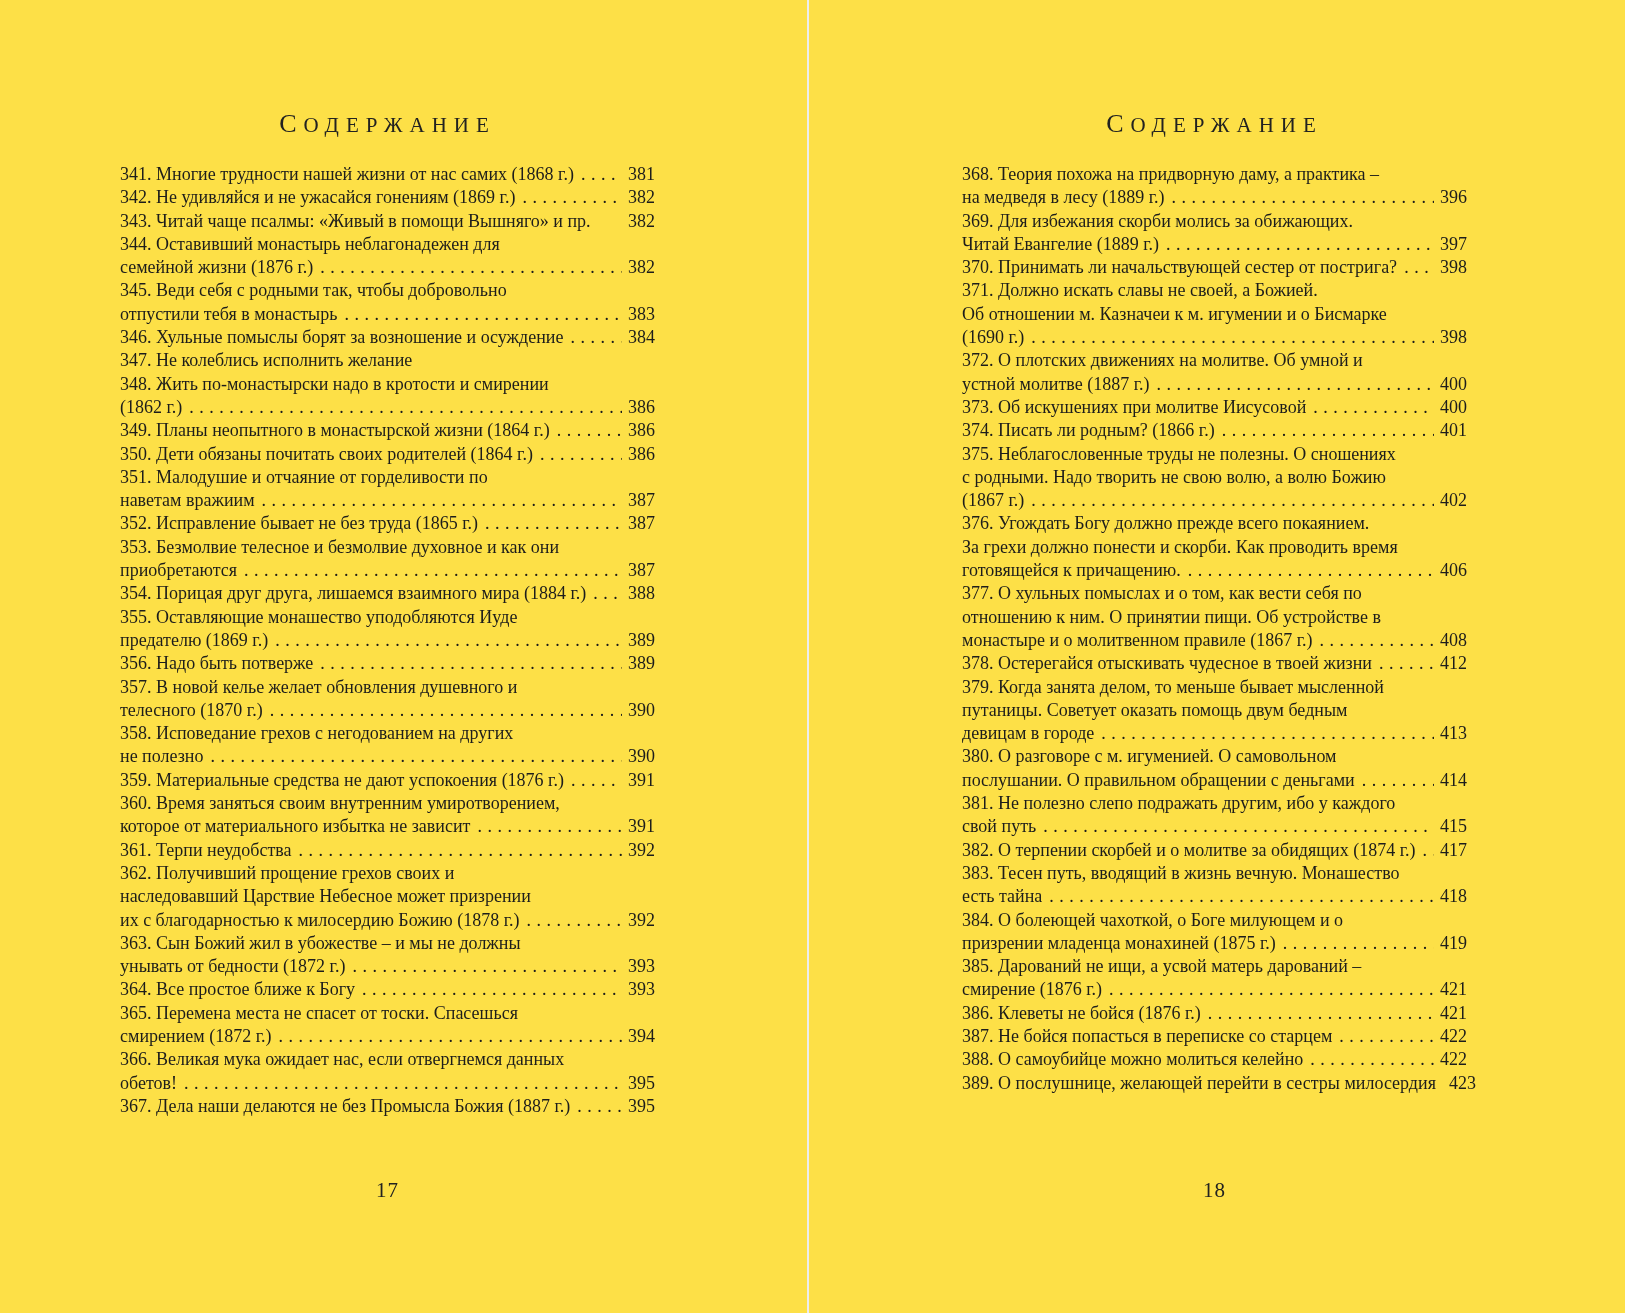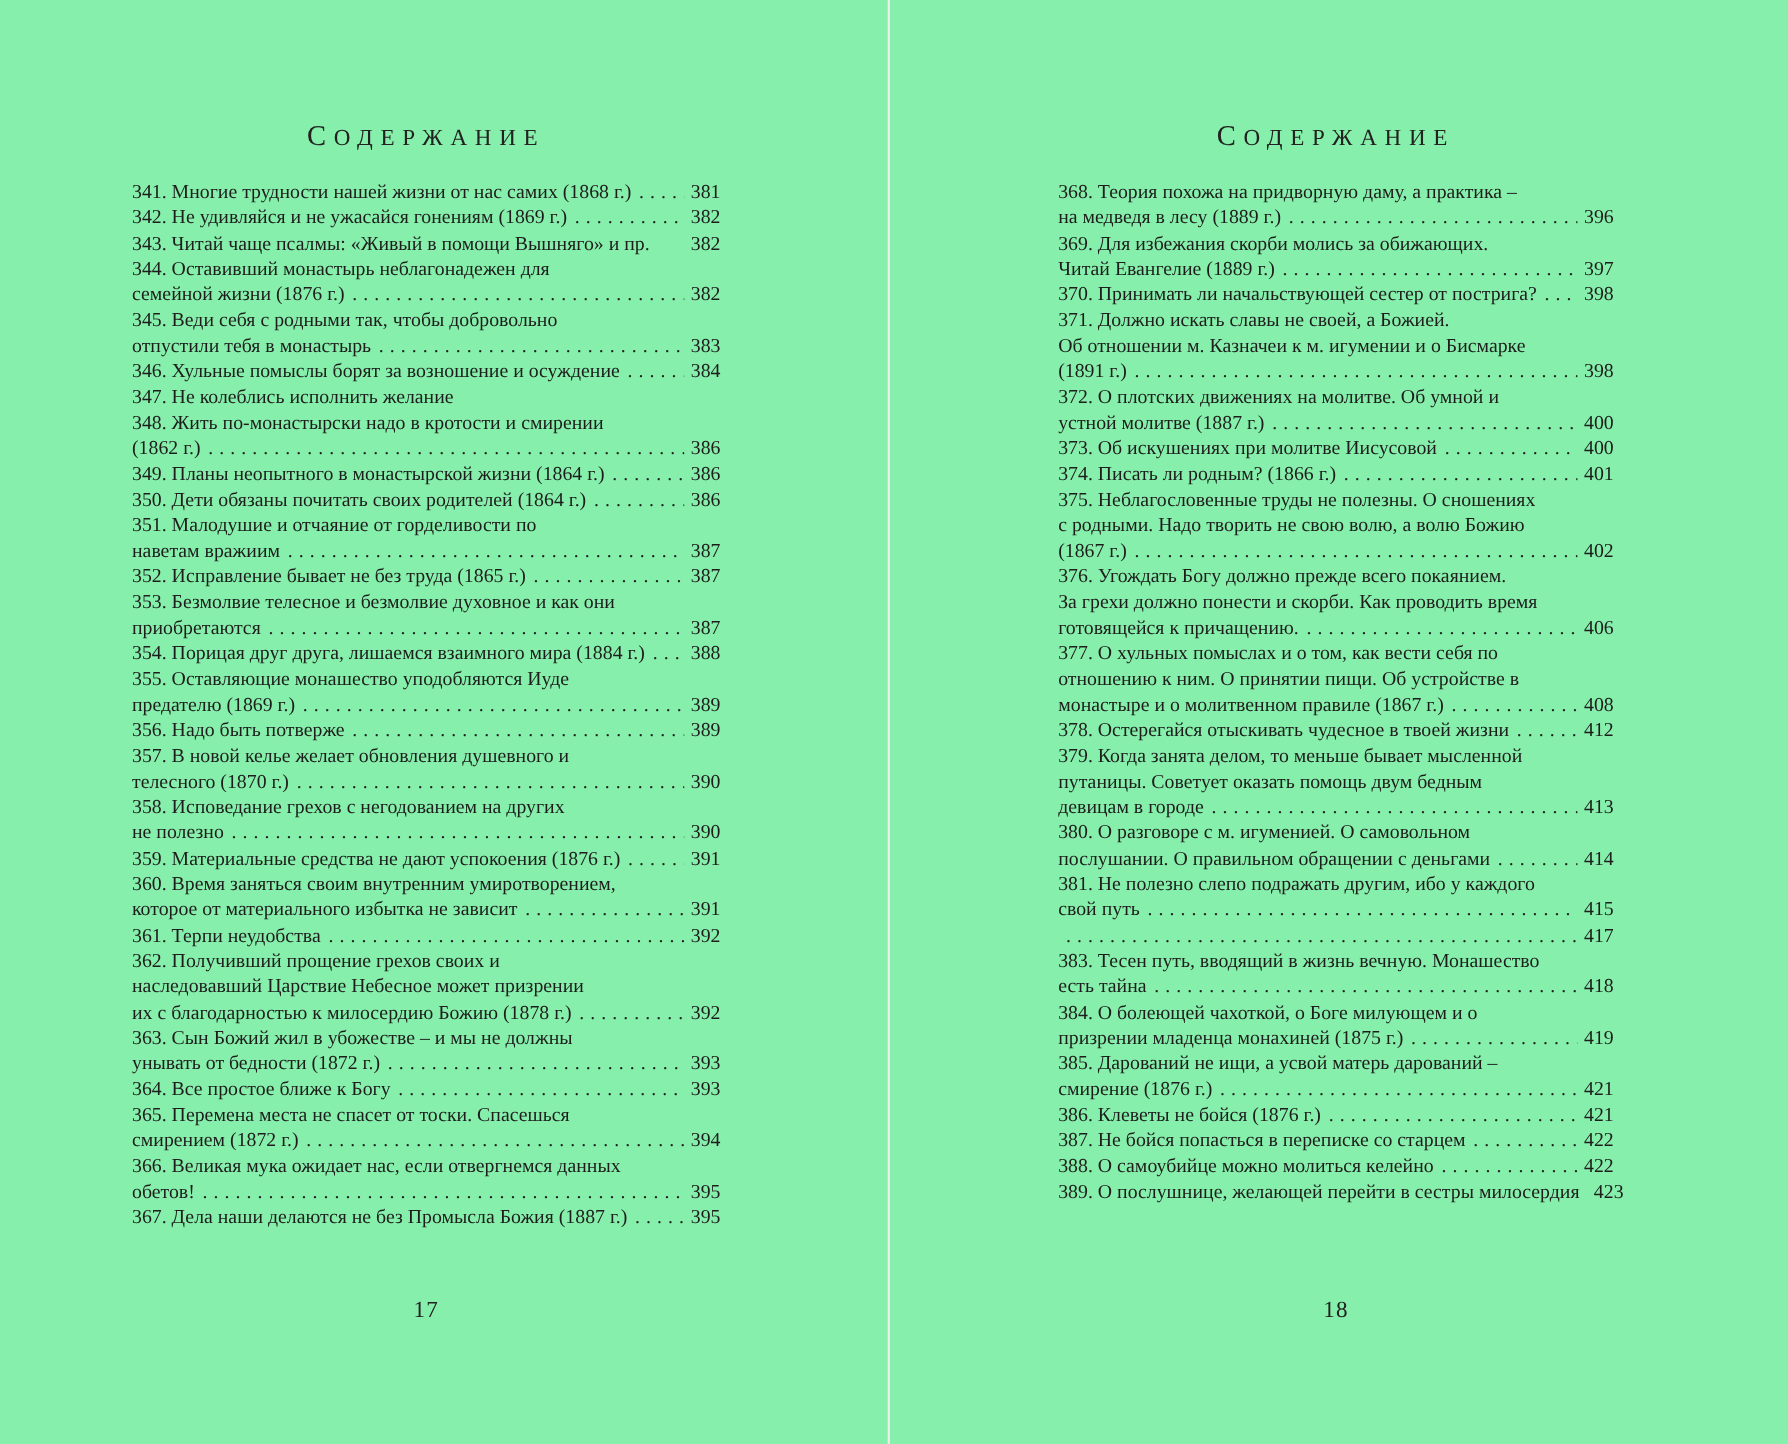--- a/index.html
+++ b/index.html
@@ -1,20 +1,20 @@
 <!DOCTYPE html>
 <html><head>
 <meta charset="utf-8">
 <style>
   html, body { margin: 0; padding: 0; background: #ffffff; }
   .spread {
     position: relative;
     width: 1625px;
     height: 1313px;
-    background: #86efac;
+    background: #fde047;
     font-family: "Liberation Serif", serif;
     color: #1d1d1b;
     overflow: hidden;
   }
   .gutter-line {
     position: absolute;
     left: 807px;
     top: 0;
     width: 2px;
     height: 100%;
@@ -279,21 +279,21 @@
           <span class="leader"></span>
           <span class="pg">398</span>
         </div>
         <div class="toc-line">
           <span class="t">371. Должно искать славы не своей, а Божией.</span>
         </div>
         <div class="toc-line">
           <span class="t">Об отношении м. Казначеи к м. игумении и о Бисмарке</span>
         </div>
         <div class="toc-line">
-          <span class="t">(1891 г.)</span>
+          <span class="t">(1690 г.)</span>
           <span class="leader"></span>
           <span class="pg">398</span>
         </div>
         <div class="toc-line">
           <span class="t">372. О плотских движениях на молитве. Об умной и</span>
         </div>
         <div class="toc-line">
           <span class="t">устной молитве (1887 г.)</span>
           <span class="leader"></span>
           <span class="pg">400</span>
@@ -367,20 +367,21 @@
         </div>
         <div class="toc-line">
           <span class="t">381. Не полезно слепо подражать другим, ибо у каждого</span>
         </div>
         <div class="toc-line">
           <span class="t">свой путь</span>
           <span class="leader"></span>
           <span class="pg">415</span>
         </div>
         <div class="toc-line">
+          <span class="t">382. О терпении скорбей и о молитве за обидящих (1874 г.)</span>
           <span class="leader"></span>
           <span class="pg">417</span>
         </div>
         <div class="toc-line">
           <span class="t">383. Тесен путь, вводящий в жизнь вечную. Монашество</span>
         </div>
         <div class="toc-line">
           <span class="t">есть тайна</span>
           <span class="leader"></span>
           <span class="pg">418</span>

